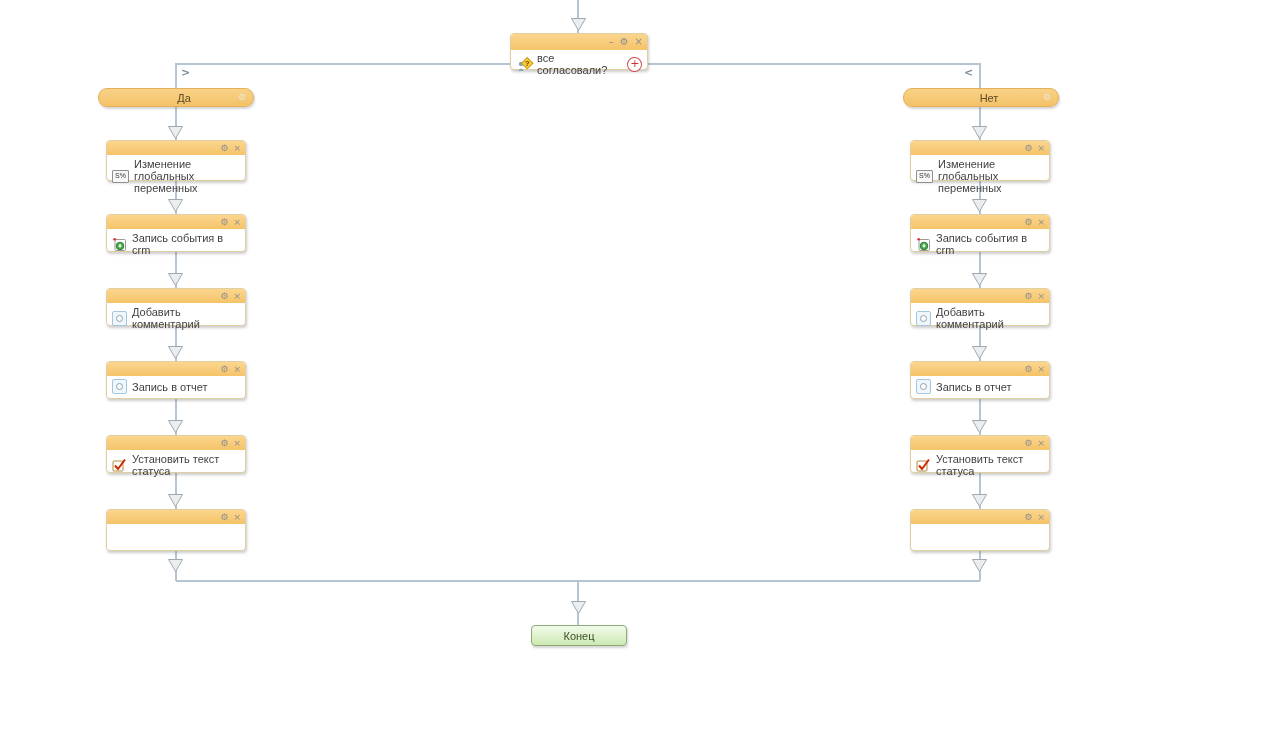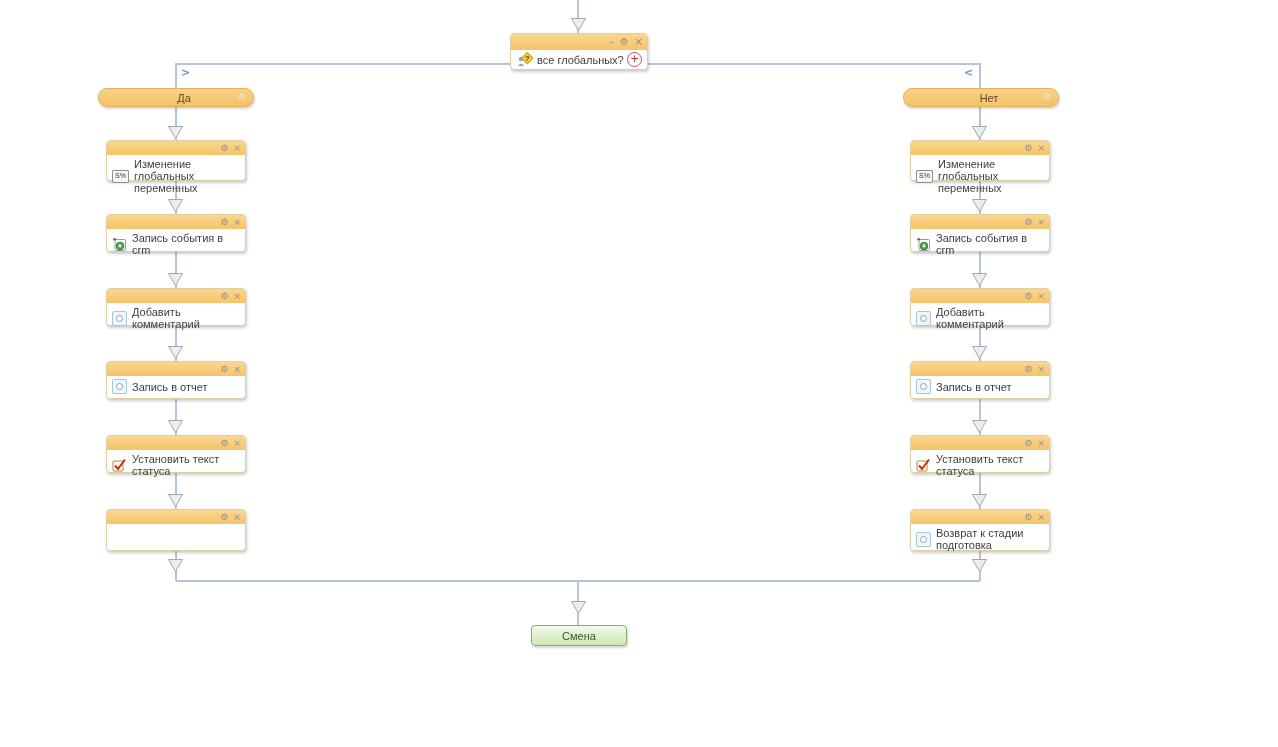--- a/index.html
+++ b/index.html
@@ -176,21 +176,21 @@
     </div>
     <div class="cond-body">
       <span class="icon-svg">
         <svg width="18" height="15" viewBox="0 0 18 15">
           <circle cx="5" cy="7" r="2.2" fill="#8da6c0"></circle>
           <path d="M2 14 q3 -5 6 0 z" fill="#8da6c0"></path>
           <rect x="7.2" y="2.2" width="8" height="8" transform="rotate(45 11.2 6.2)" fill="#ffcc33" stroke="#c79810"></rect>
           <text x="11.2" y="9.3" font-size="8" font-weight="bold" text-anchor="middle" fill="#5a4500">?</text>
         </svg>
       </span>
-      <span class="btitle">все глобальных?</span>
+      <span class="btitle">все согласовали?</span>
       <span class="plus-btn">+</span>
     </div>
   </div>
 
   <div class="branch-bar" style="left:98px">
     <span>Да</span>
     <span class="bar-gear">⚙</span>
   </div>
   <div class="branch-bar" style="left:903px">
     <span>Нет</span>
@@ -336,23 +336,19 @@
       </span>
       <span class="btitle">Установить текст статуса</span>
     </div>
   </div>
 
   <div class="block" style="left:910px;top:509px;width:140px;height:42px">
     <div class="block-header">
       <span class="hicon">⚙</span>
       <span class="hicon">×</span>
     </div>
-    <div class="block-body">
-      <span class="icon-generic"></span>
-      <span class="btitle">Возврат к стадии подготовка</span>
-    </div>
   </div>
 
   <div class="end-block">
-    <span>Смена</span>
+    <span>Конец</span>
   </div>
 
 </div>
 
 </body></html>

